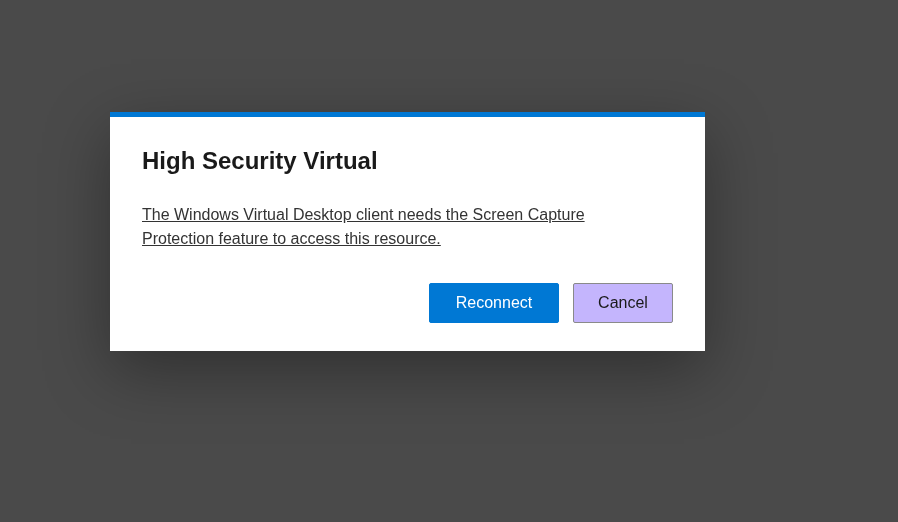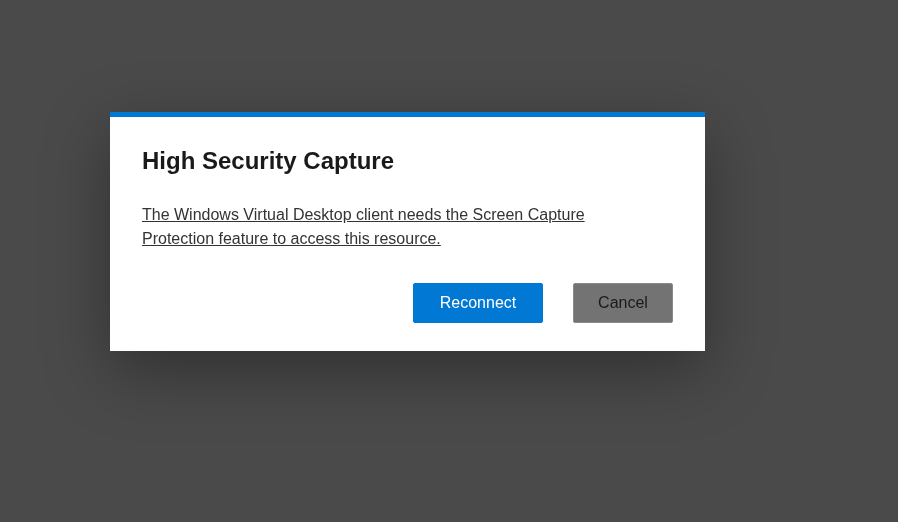--- a/index.html
+++ b/index.html
@@ -35,47 +35,47 @@
       font-size: 16px;
       color: #333333;
       line-height: 1.5;
       margin-bottom: 32px;
       max-width: 500px;
       text-decoration: underline;
     }
     .dialog-actions {
       display: flex;
       justify-content: flex-end;
-      gap: 30px;
+      gap: 14px;
     }
     .btn {
       min-width: 110px;
       height: 40px;
       font-size: 16px;
       font-family: inherit;
       cursor: pointer;
       border-radius: 2px;
       padding: 0 20px;
     }
     .btn-primary {
       background: #0078d4;
       color: #ffffff;
       border: 1px solid #0078d4;
       min-width: 130px;
     }
     .btn-secondary {
-      background: #737373;
+      background: #c4b5fd;
       color: #1a1a1a;
       border: 1px solid #8a8a8a;
       min-width: 100px;
     }
   </style>
 </head>
 <body>
 
 <div class="dialog">
-  <h1 class="dialog-title">High Security Capture</h1>
+  <h1 class="dialog-title">High Security Virtual</h1>
   <p class="dialog-message">The Windows Virtual Desktop client needs the Screen Capture Protection feature to access this resource.</p>
   <div class="dialog-actions">
     <button class="btn btn-primary">Reconnect</button>
     <button class="btn btn-secondary">Cancel</button>
   </div>
 </div>
 
 </body></html>

